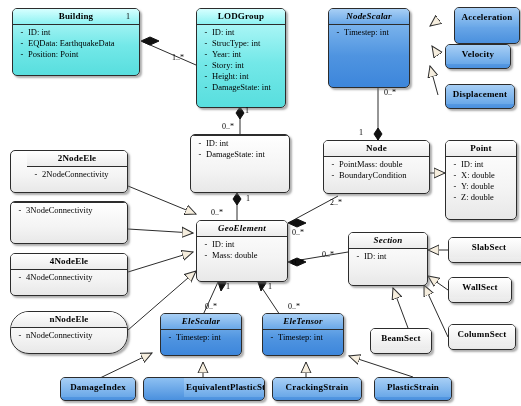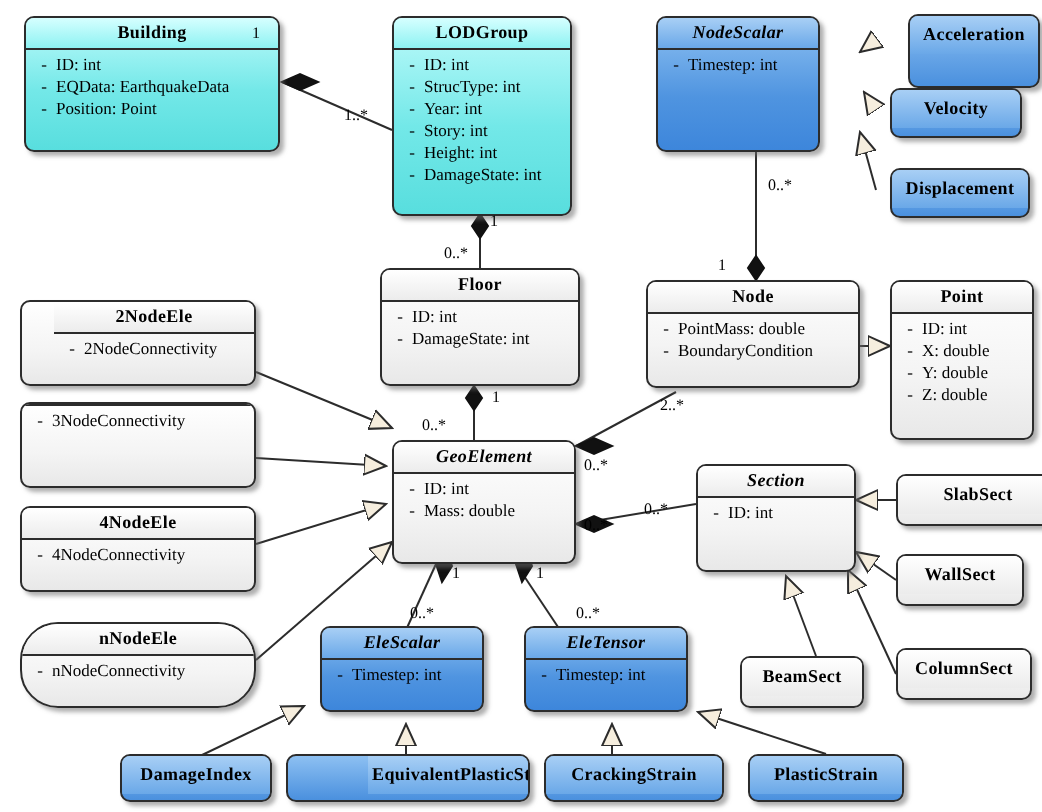--- a/index.html
+++ b/index.html
@@ -161,21 +161,21 @@
           <span class="dash">-</span>
           <span>Height: int</span>
         </div>
       <div class="attr">
           <span class="dash">-</span>
           <span>DamageState: int</span>
         </div>
     </div>
   </div>
 
-  <div class="node bl" style="left:328px;top:8px;width:82px;height:68px;">
+  <div class="node bl" style="left:328px;top:8px;width:82px;height:80px;">
     <div class="hdr abs">NodeScalar</div>
     <div class="sep"></div>
     <div class="body">
       <div class="attr">
           <span class="dash">-</span>
           <span>Timestep: int</span>
         </div>
     </div>
   </div>
 
@@ -183,21 +183,20 @@
     <div class="hdr">Acceleration</div>
   </div>
   <div class="node bl solid onlyhdr" style="left:445px;top:44px;width:66px;height:25px;">
     <div class="hdr">Velocity</div>
   </div>
   <div class="node bl solid onlyhdr" style="left:445px;top:84px;width:70px;height:25px;">
     <div class="hdr">Displacement</div>
   </div>
 
   <div class="node wh" style="left:190px;top:134px;width:100px;height:59px;">
-    <div class="hdr">Floor</div>
     <div class="sep"></div>
     <div class="body">
       <div class="attr">
           <span class="dash">-</span>
           <span>ID: int</span>
         </div>
       <div class="attr">
           <span class="dash">-</span>
           <span>DamageState: int</span>
         </div>

